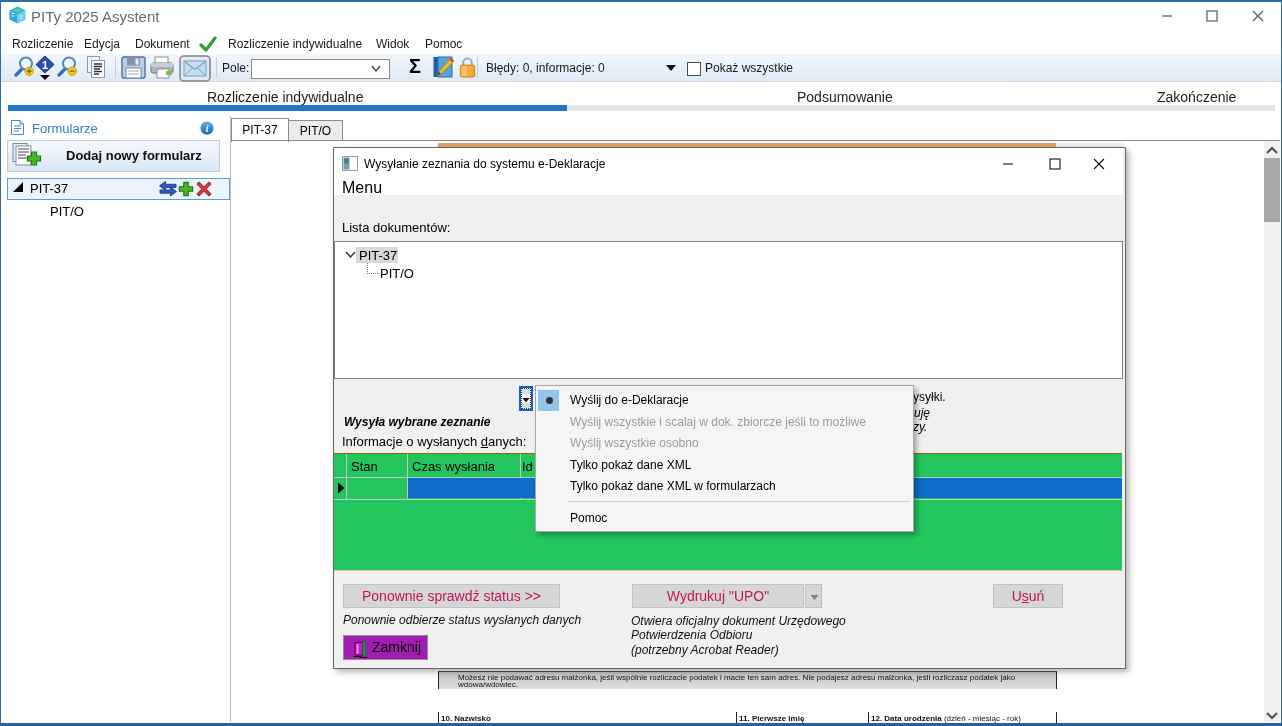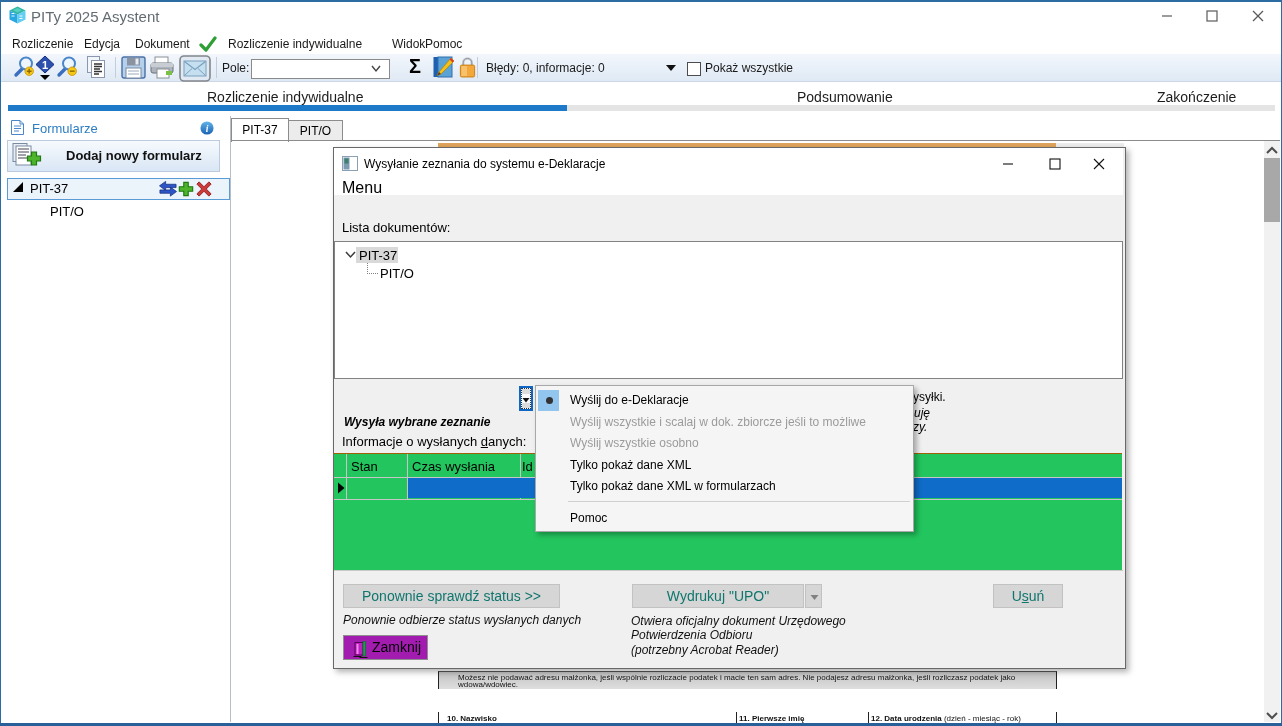--- a/index.html
+++ b/index.html
@@ -64,21 +64,21 @@
 #informacje{left:8px;top:286px;font-size:13px;color:#000;}
 
 #tbl{left:0px;top:305px;width:788px;height:117px;background:#22c55e;border-top:1px solid #a16207;}
 .gl{position:absolute;background:#c6c6c6;}
 #rowblue{left:74px;top:24px;width:714px;height:20px;background:#0f6cc9;}
 .hcell{position:absolute;top:5px;font-size:13px;color:#000;}
 #selarrow{left:3px;}
 
 #dlg-bot{left:0;top:422px;width:789px;height:97px;background:#f0f0f0;border-top:1px solid #c9c9c9;}
 .dbtn{position:absolute;background:#d6d6d6;border:1px solid #c2c2c2;box-sizing:border-box;}
-.dbtn span{position:absolute;left:0;right:0;top:3px;text-align:center;font-size:14px;color:#0f766e;}
+.dbtn span{position:absolute;left:0;right:0;top:3px;text-align:center;font-size:14px;color:#be185d;}
 .ithelp{position:absolute;font-size:12px;font-style:italic;color:#111;white-space:nowrap;}
 #btn-zamknij{left:9px;top:487px;width:85px;height:25px;background:#a21caf;border:1px solid #8f8f8f;box-sizing:border-box;}
 #btn-zamknij span{position:absolute;left:28px;top:3px;font-size:14px;color:#000;}
 
 #pmenu{left:201px;top:237px;width:377px;height:145px;background:#f5f5f5;border:1px solid #a8a8a8;box-shadow:3px 3px 5px rgba(0,0,0,0.3);}
 .mi{position:absolute;left:34px;font-size:12px;color:#000;white-space:nowrap;}
 .mid{color:#9b9b9b;}
 #msep{position:absolute;left:32px;top:115px;width:342px;height:1px;background:#d0d0d0;}
 #mck{position:absolute;left:2px;top:4px;width:21px;height:21px;background:#92c6ef;}
 #mdot{position:absolute;left:9.5px;top:11px;width:7px;height:7px;border-radius:50%;background:#333;}
@@ -104,21 +104,21 @@
   </svg>
 
   <div class="abs" id="menubar"></div>
   <div class="abs t12" style="left:12px;top:37px">Rozliczenie</div>
   <div class="abs t12" style="left:84px;top:37px">Edycja</div>
   <div class="abs t12" style="left:135px;top:37px">Dokument</div>
   <svg class="abs" style="left:199px;top:36px" width="18" height="17" viewBox="0 0 18 17">
     <path d="M2 9 L7 14 L16 2" fill="none" stroke="#2e9e35" stroke-width="3.2" stroke-linecap="round" stroke-linejoin="round"></path>
   </svg>
   <div class="abs t12" style="left:228px;top:37px">Rozliczenie indywidualne</div>
-  <div class="abs t12" style="left:392px;top:37px">Widok</div>
+  <div class="abs t12" style="left:376px;top:37px">Widok</div>
   <div class="abs t12" style="left:425px;top:37px">Pomoc</div>
 
   <div class="abs" id="toolbar"></div>
   <div class="tsep" style="left:115px"></div>
   <div class="tsep" style="left:216px"></div>
   <div class="tsep" style="left:477px"></div>
   <svg class="abs" style="left:13px;top:56px" width="21" height="22" viewBox="0 0 21 22">
     <line x1="3" y1="19" x2="9" y2="13" stroke="#3a6fbf" stroke-width="3.4" stroke-linecap="round"></line>
     <circle cx="13" cy="7.5" r="6" fill="#eef6fd" stroke="#4a86c8" stroke-width="2"></circle>
     <circle cx="16.2" cy="15.2" r="4.2" fill="#f8c818" stroke="#cf9d0e"></circle>
@@ -251,21 +251,21 @@
       <path d="M1 7 L6 2 L11 7" fill="none" stroke="#4d4d4d" stroke-width="2"></path>
     </svg>
   <svg class="abs" style="left:1266px;top:711px" width="12" height="9" viewBox="0 0 12 9">
       <path d="M1 2 L6 7 L11 2" fill="none" stroke="#4d4d4d" stroke-width="2"></path>
     </svg>
 
   <div class="abs" id="f-band1">
       <div>Możesz nie podawać adresu małżonka, jeśli wspólnie rozliczacie podatek i macie ten sam adres. Nie podajesz adresu małżonka, jeśli rozliczasz podatek jako<br>wdowa/wdowiec.</div>
     </div>
   <div class="abs" id="f-row">
-    <div class="fcell" style="left:8px"><b>10. Nazwisko</b></div>
+    <div class="fcell" style="left:2px"><b>10. Nazwisko</b></div>
     <div class="fcell" style="left:300px"><b>11. Pierwsze imię</b></div>
     <div class="fcell" style="left:432px"><b>12. Data urodzenia</b> (dzień - miesiąc - rok)</div>
     <div style="position:absolute;left:297px;top:0;width:1px;height:11px;background:#222;"></div>
     <div style="position:absolute;left:429px;top:0;width:1px;height:11px;background:#222;"></div>
   </div>
 
   <div class="abs" id="dlg">
     <div class="d" id="dlg-title-row"></div>
     <svg class="d" style="left:8px;top:8px" width="16" height="15" viewBox="0 0 16 15">
       <rect x="0.5" y="0.5" width="15" height="14" fill="#fff" stroke="#8aa0b4"></rect>

